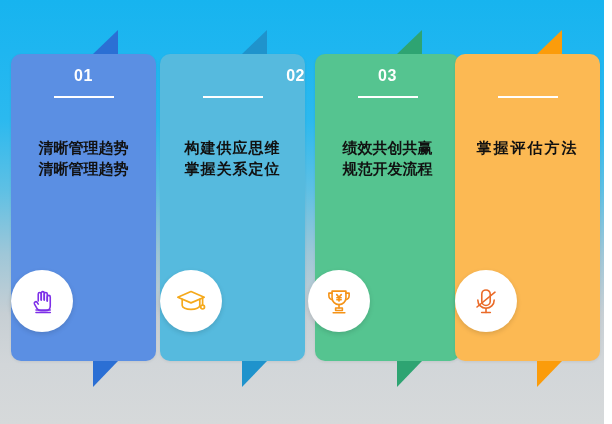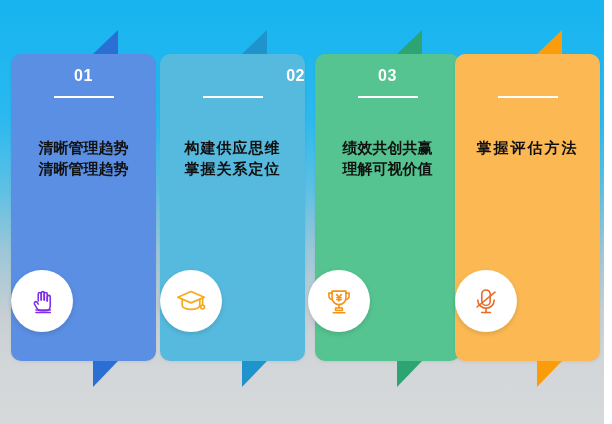--- a/index.html
+++ b/index.html
@@ -123,21 +123,21 @@
     </div>
   </div>
 
   <div class="card c3" style="background: rgb(85, 196, 144);">
     <div class="ribbon-top" style="border-bottom-color: rgb(46, 164, 114);"></div>
     <div class="ribbon-bottom" style="border-top-color: rgb(46, 164, 114);"></div>
     <div class="num" style="color: rgb(255, 255, 255);">03</div>
     <div class="divider"></div>
     <div class="body-text" style="letter-spacing: 0px;">
       <span class="line">绩效共创共赢</span>
-      <span class="line">理解可视价值</span>
+      <span class="line">规范开发流程</span>
     </div>
   </div>
 
   <div class="card c4" style="background: rgb(252, 185, 83);">
     <div class="ribbon-top" style="border-bottom-color: rgb(251, 156, 11);"></div>
     <div class="ribbon-bottom" style="border-top-color: rgb(251, 156, 11);"></div>
     <div class="divider"></div>
     <div class="body-text" style="letter-spacing: 2px;">
       <span class="line">掌握评估方法</span>
     </div>

